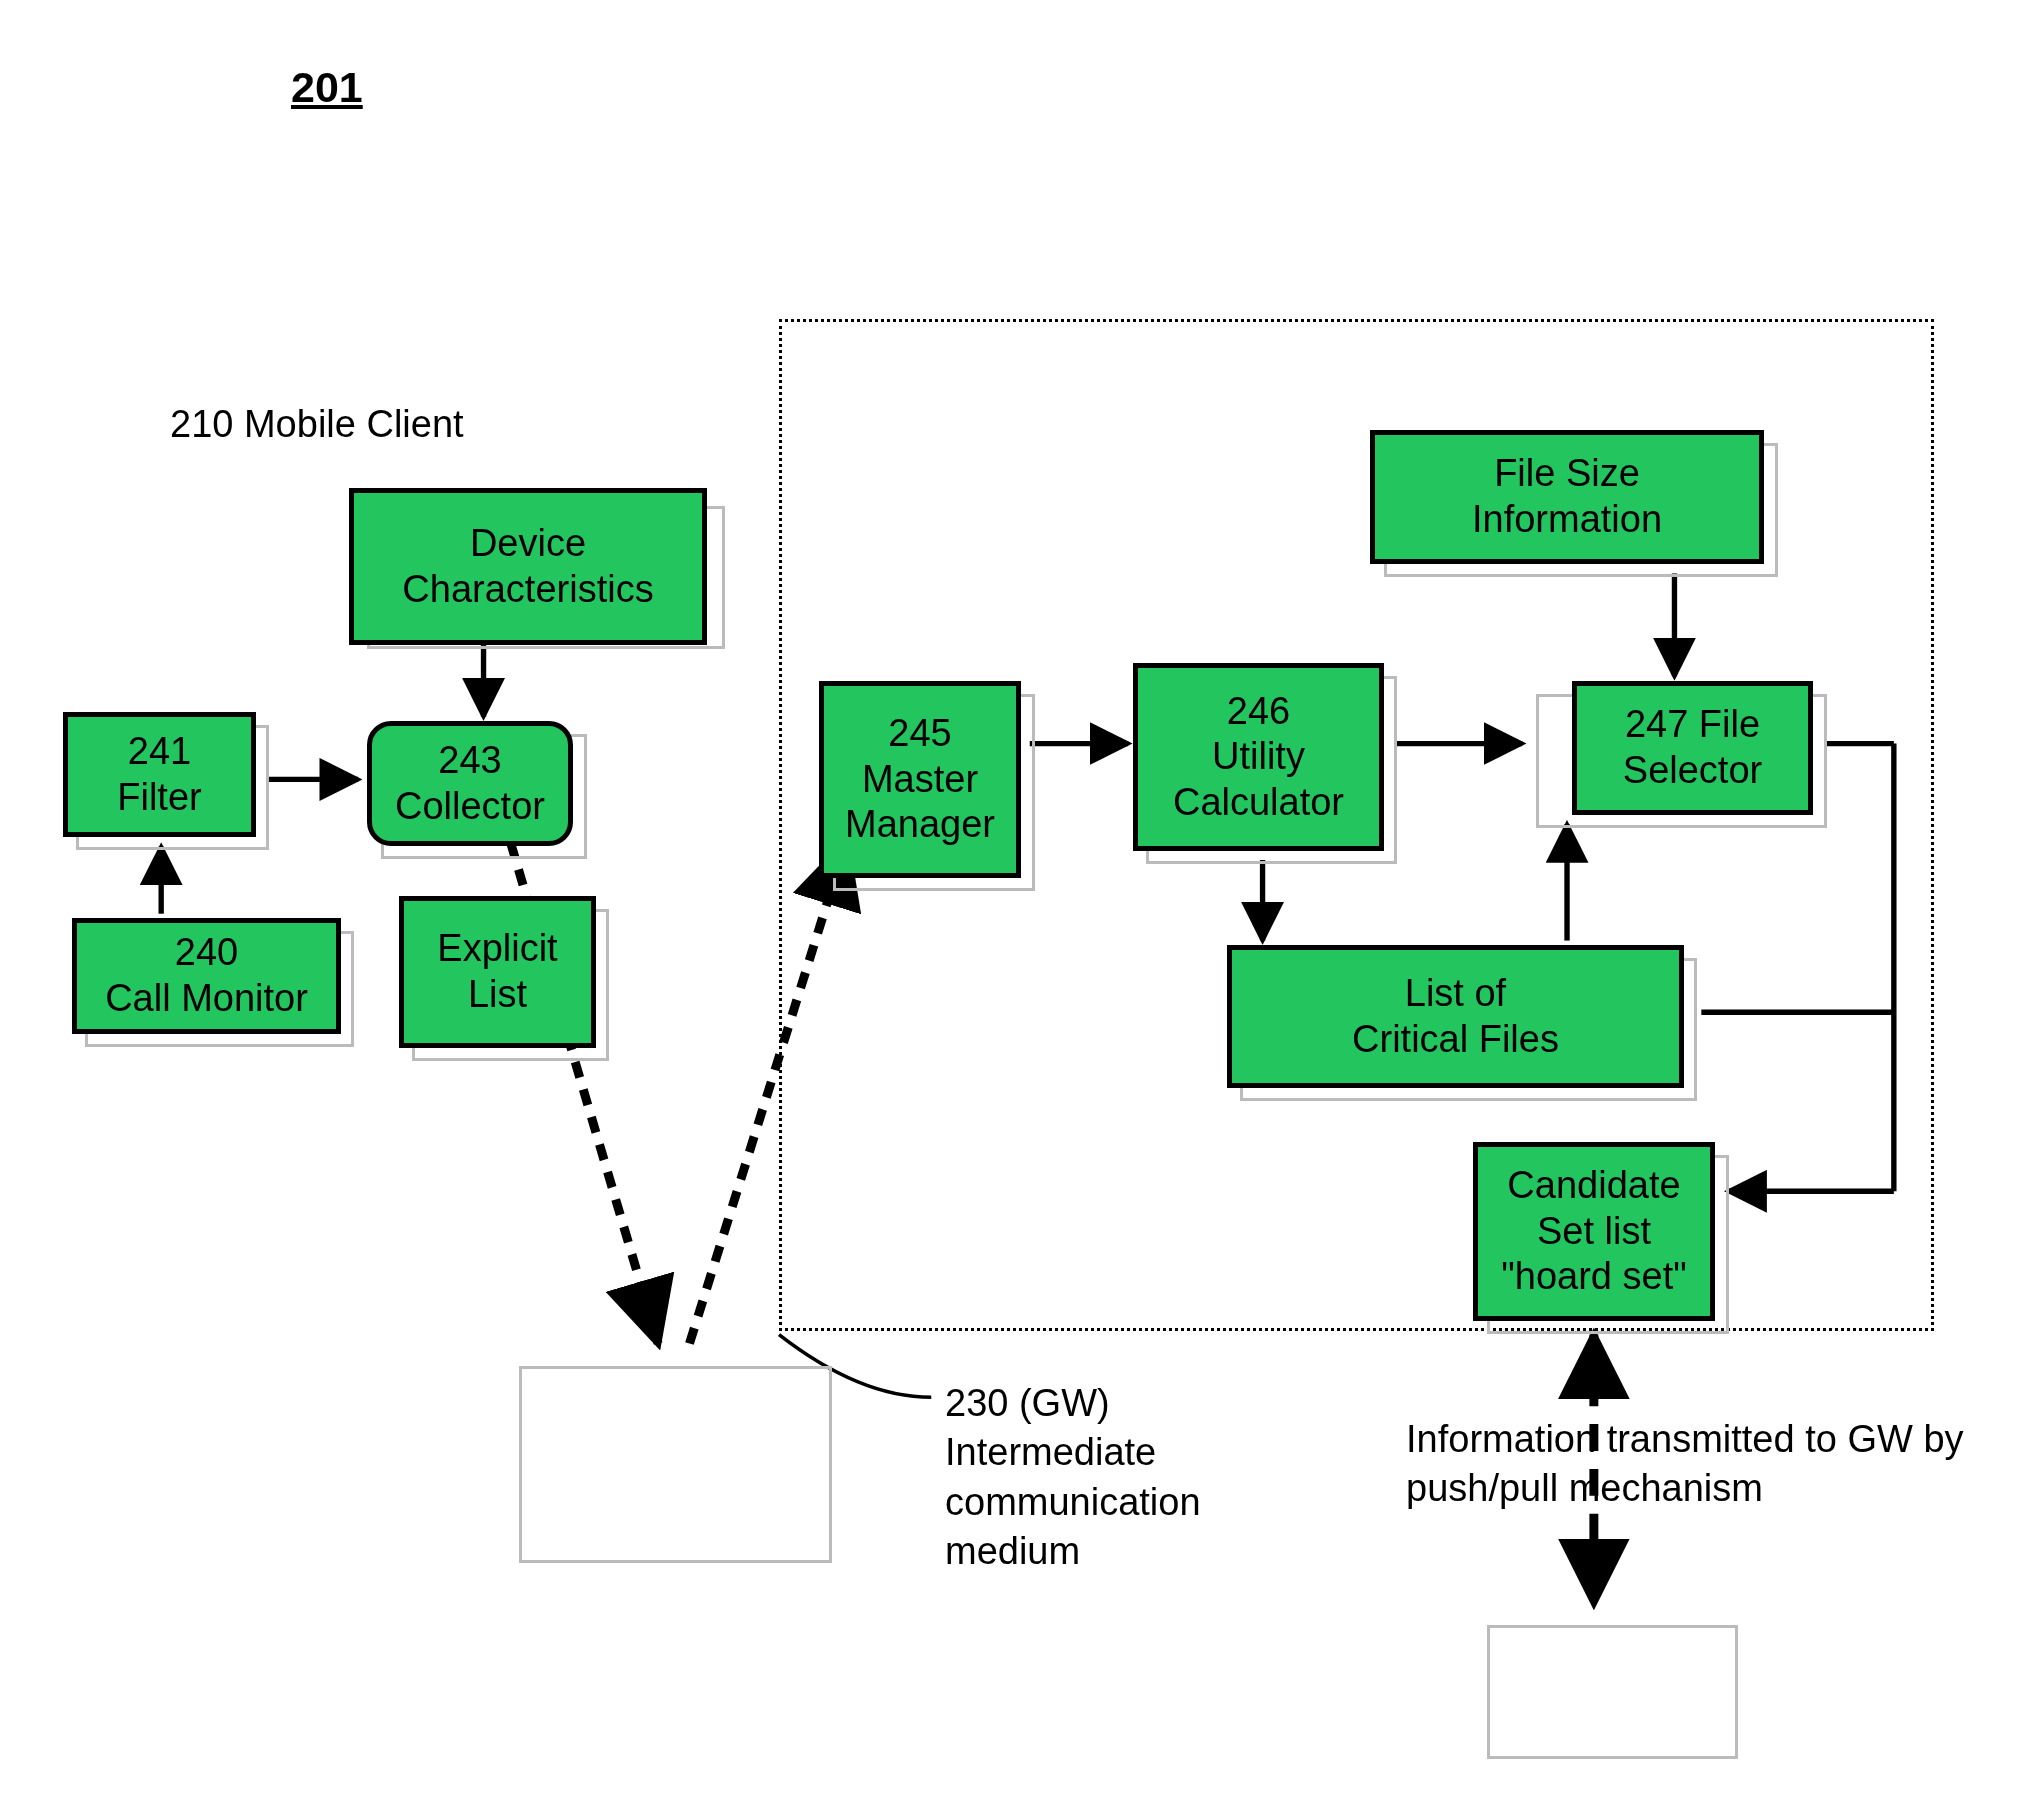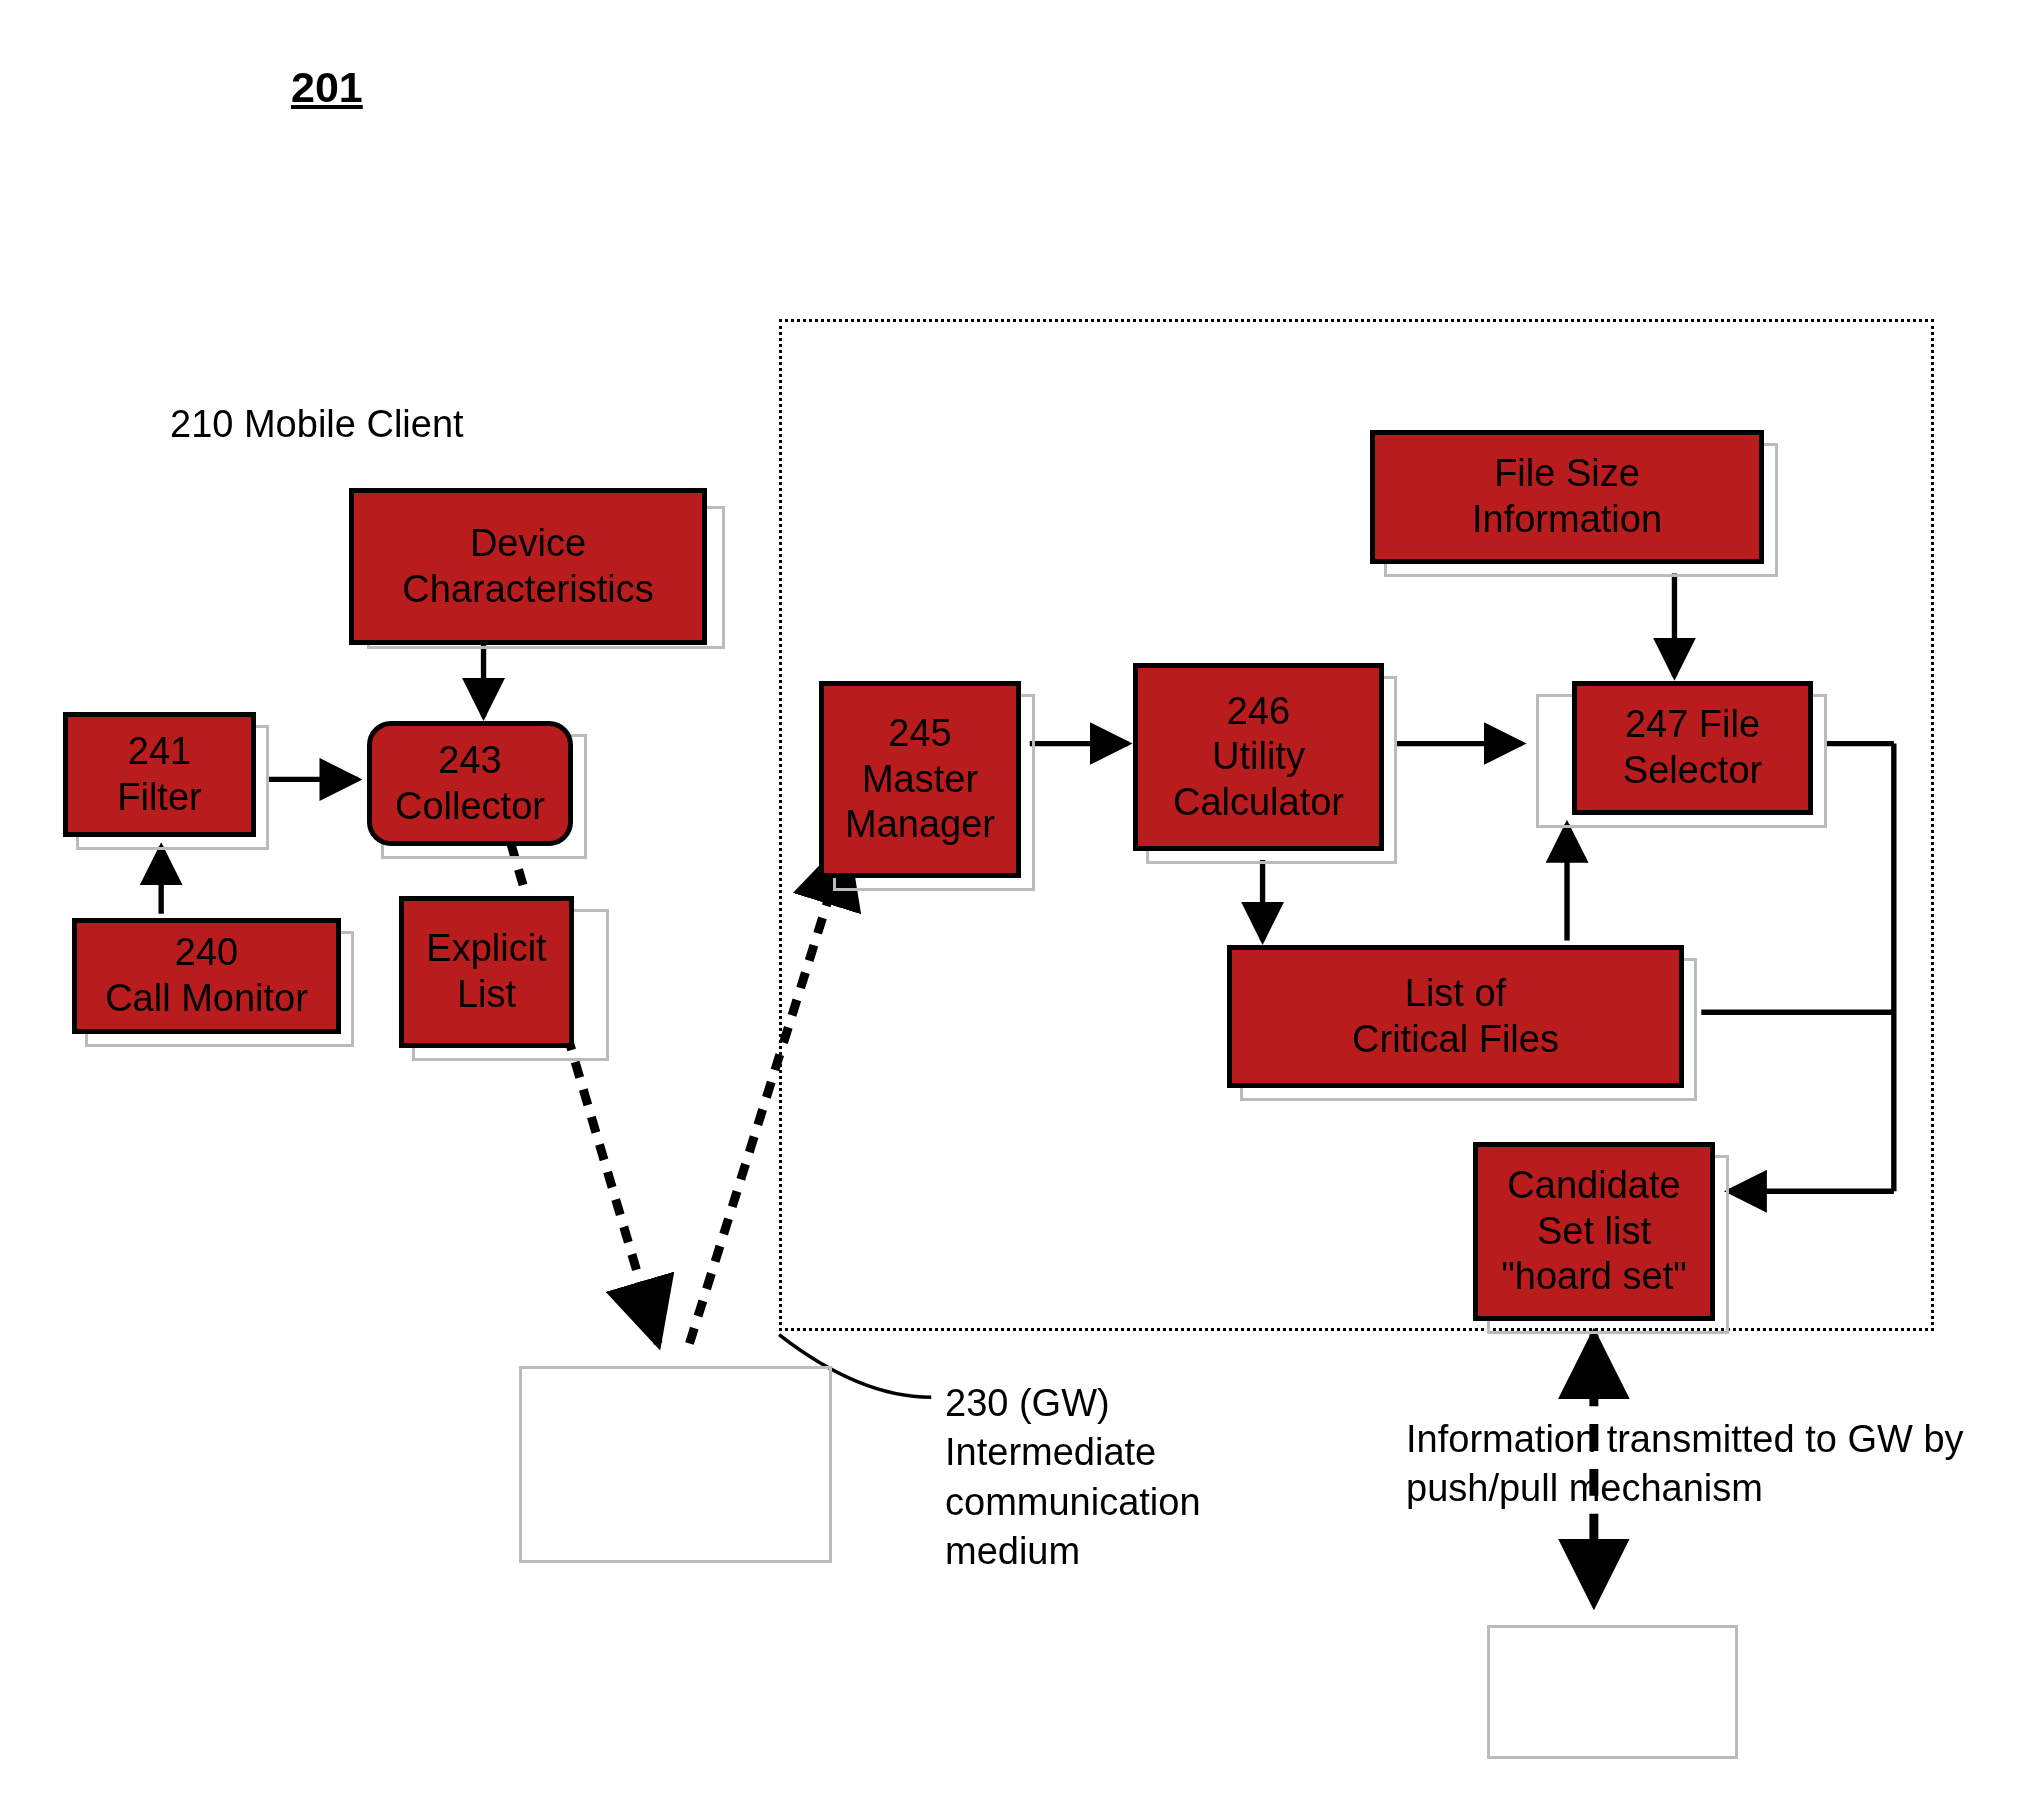--- a/index.html
+++ b/index.html
@@ -20,21 +20,21 @@
     font-weight: bold;
     text-decoration: underline;
   }
   .label {
     position: absolute;
     font-size: 38px;
   }
   .box {
     position: absolute;
     border: 5.4px solid #000;
-    background: #b91c1c;
+    background: #22c55e;
     text-align: center;
     display: flex;
     align-items: center;
     justify-content: center;
     font-size: 38px;
     line-height: 1.2;
     padding: 5.4px;
     box-sizing: border-box;
   }
   .shadow {
@@ -123,21 +123,21 @@
 
   <div class="shadow" style="left:381px; top:734px; width:206px; height:125px;"></div>
   <div class="box" style="left:367px; top:721px; width:206px; height:125px; white-space:pre-line;border-radius:24px;">243
 Collector</div>
 
   <div class="shadow" style="left:85px; top:931px; width:269px; height:116px;"></div>
   <div class="box" style="left:72px; top:918px; width:269px; height:116px; white-space:pre-line;">240
 Call Monitor</div>
 
   <div class="shadow" style="left:412px; top:909px; width:197px; height:152px;"></div>
-  <div class="box" style="left:399px; top:896px; width:175px; height:152px; white-space:pre-line;">Explicit
+  <div class="box" style="left:399px; top:896px; width:197px; height:152px; white-space:pre-line;">Explicit
 List</div>
 
   <div class="shadow" style="left:519px; top:1366px; width:313px; height:197px;"></div>
 
   <div class="shadow" style="left:833px; top:694px; width:202px; height:197px;"></div>
   <div class="box" style="left:819px; top:681px; width:202px; height:197px; white-space:pre-line;">245
 Master
 Manager</div>
 
   <div class="shadow" style="left:1146px; top:676px; width:251px; height:188px;"></div>

